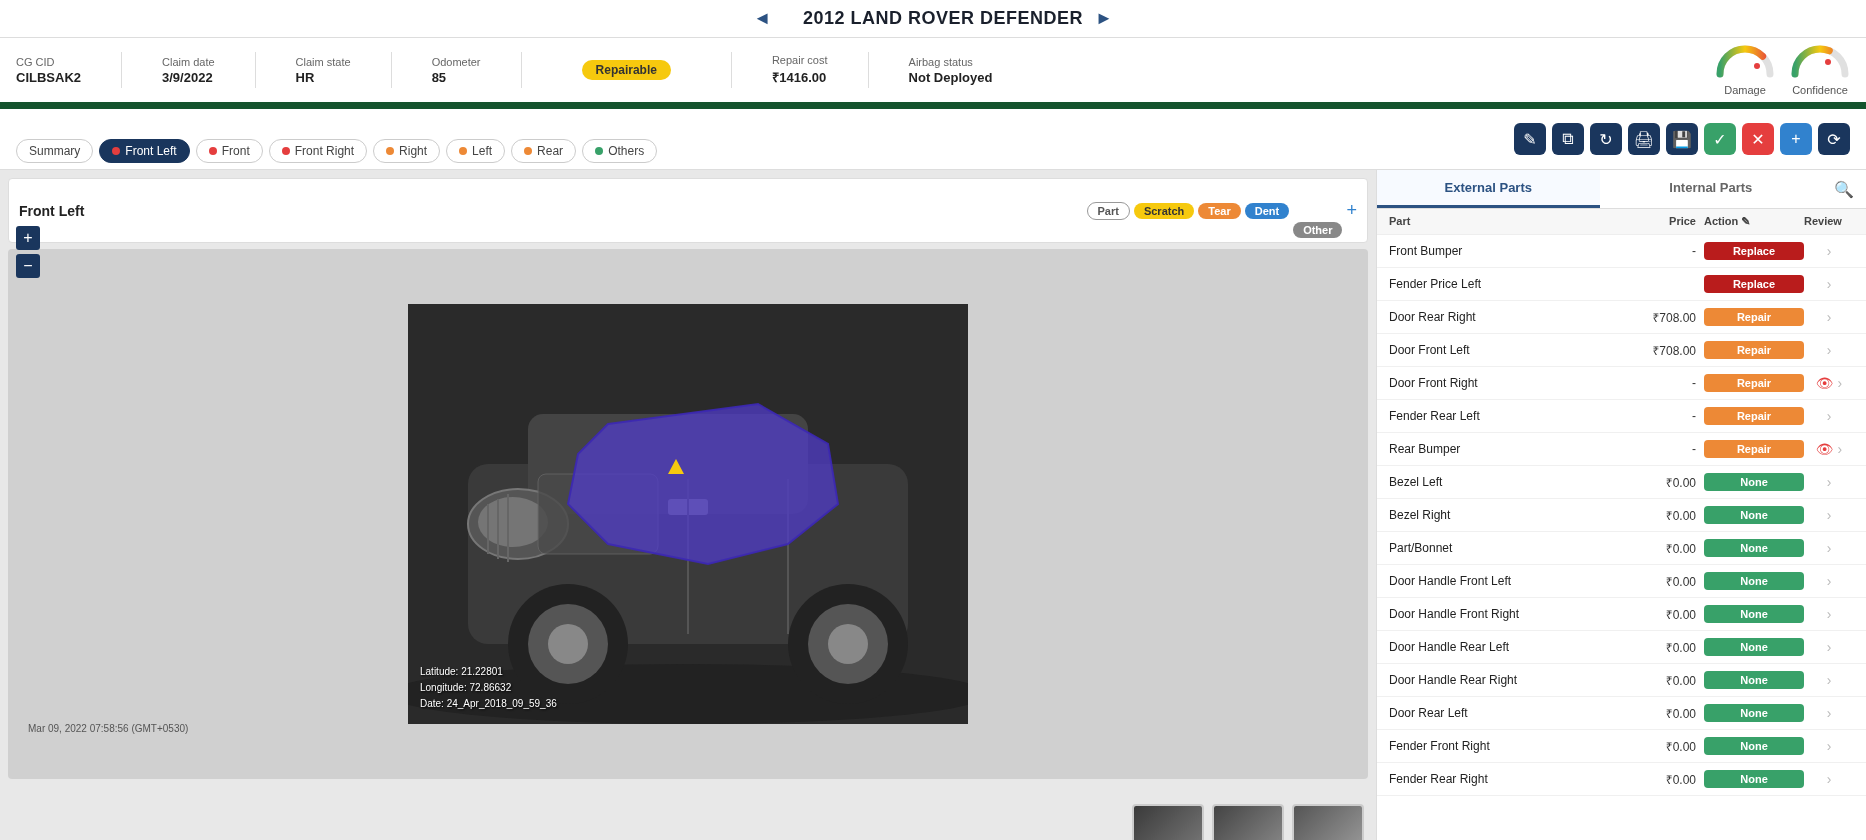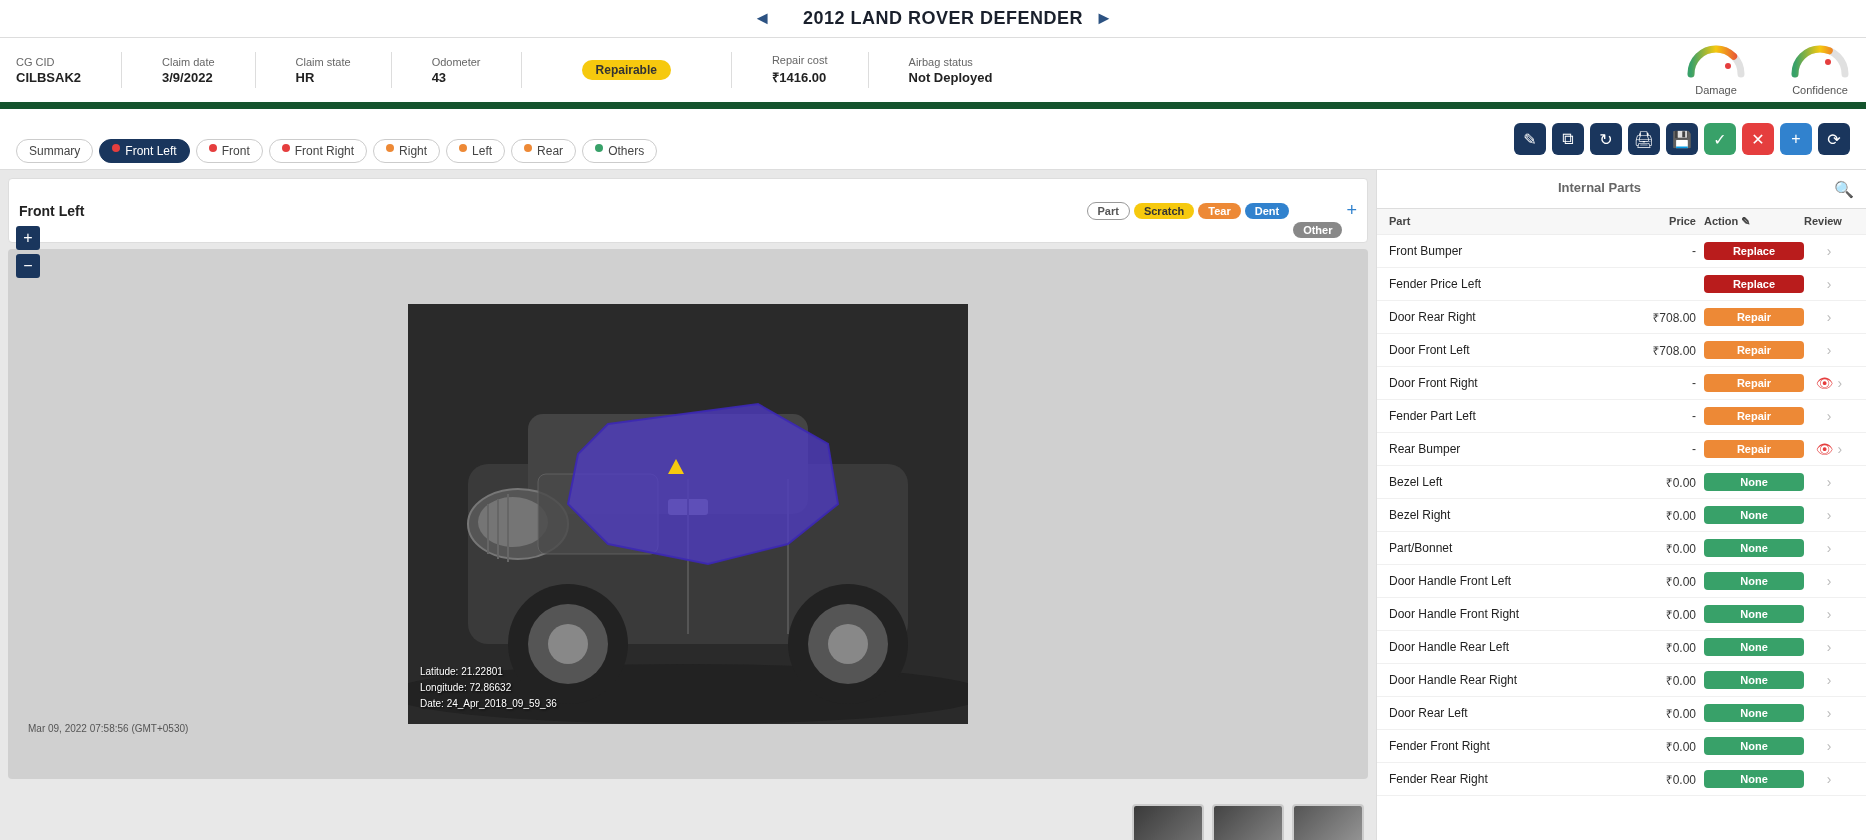--- a/index.html
+++ b/index.html
@@ -13,28 +13,28 @@
 
     
     .meta-bar { background: #fff; border-bottom: 7px solid #14532d; padding: 6px 16px; display: flex; align-items: center; gap: 40px; }
     .meta-item { display: flex; flex-direction: column; gap: 2px; }
     .meta-label { font-size: 11px; color: #666; }
     .meta-value { font-size: 13px; font-weight: 600; color: #222; }
     .meta-divider { width: 1px; height: 36px; background: #ddd; }
     .badge-repairable { background: #f6c90e; color: #333; border-radius: 12px; padding: 3px 14px; font-size: 12px; font-weight: 600; }
 
     
-    .gauge-area { display: flex; align-items: center; gap: 44px; margin-left: auto; }
+    .gauge-area { display: flex; align-items: center; gap: 15px; margin-left: auto; }
     .gauge-container { display: flex; flex-direction: column; align-items: center; gap: 2px; }
     .gauge-label { font-size: 11px; color: #555; margin-top: 2px; }
     .gauge-svg { width: 60px; height: 36px; }
 
     
     .tabs-row { background: #fff; border-bottom: 1px solid #ddd; padding: 6px 16px; display: flex; align-items: center; gap: 6px; }
-    .tab-item { display: flex; gap: 5px; padding: 4px 12px; border-radius: 14px; cursor: pointer; font-size: 12px; border: 1px solid transparent; margin-top: 24px; }
+    .tab-item { display: flex; align-items: center; gap: 5px; padding: 4px 12px; border-radius: 14px; cursor: pointer; font-size: 12px; border: 1px solid transparent; margin-top: 24px; }
     .tab-item.active { background: #1a365d; color: #fff; border-color: #1a365d; }
     .tab-item:not(.active) { background: #fff; color: #444; border-color: #ccc; }
     .dot { width: 8px; height: 8px; border-radius: 50%; display: inline-block; }
 
     
     .toolbar-icons { margin-left: auto; display: flex; gap: 6px; }
     .toolbar-btn { width: 32px; height: 32px; border-radius: 6px; border: none; cursor: pointer; display: flex; align-items: center; justify-content: center; font-size: 16px; background: #1a365d; color: #fff; }
     .toolbar-btn.green { background: #38a169; color: #fff; }
     .toolbar-btn.red { background: #e53e3e; color: #fff; }
     .toolbar-btn.blue { background: #3182ce; color: #fff; }
@@ -114,21 +114,21 @@
     <span class="meta-value">3/9/2022</span>
   </div>
   <div class="meta-divider"></div>
   <div class="meta-item">
     <span class="meta-label">Claim state</span>
     <span class="meta-value">HR</span>
   </div>
   <div class="meta-divider"></div>
   <div class="meta-item">
     <span class="meta-label">Odometer</span>
-    <span class="meta-value">43</span>
+    <span class="meta-value">85</span>
   </div>
   <div class="meta-divider"></div>
   <div style="display:flex;align-items:center;padding:0 20px;">
     <span class="badge-repairable">Repairable</span>
   </div>
   <div class="meta-divider"></div>
   <div class="meta-item">
     <span class="meta-label">Repair cost</span>
     <span class="meta-value">₹1416.00</span>
   </div>
@@ -297,20 +297,21 @@
         <div class="thumb-inner" style="background:linear-gradient(135deg,#444,#888);"></div>
       </div>
       <div class="thumb">
         <div class="thumb-inner" style="background:linear-gradient(135deg,#555,#999);"></div>
       </div>
     </div>
   </div>
 
   <div class="right-panel">
     <div class="parts-tabs">
+      <div class="parts-tab active">External Parts</div>
       <div class="parts-tab">Internal Parts</div>
       <div style="padding:8px 12px;display:flex;align-items:center;">
         <span style="font-size:16px;color:#555;cursor:pointer;">🔍</span>
       </div>
     </div>
 
     <div class="parts-table">
       <div class="parts-header">
         <span>Part</span>
         <span style="text-align:right;padding-right:8px;">Price</span>
@@ -357,21 +358,21 @@
           <div class="parts-row">
     <span class="part-name">Door Front Right</span>
     <span class="part-price">-</span>
     <button class="action-btn btn-repair">Repair</button>
     <div class="review-cell">
       <span class="eye-icon">👁</span>
       <span class="chevron-right">›</span>
     </div>
   </div>
           <div class="parts-row">
-    <span class="part-name">Fender Part Left</span>
+    <span class="part-name">Fender Rear Left</span>
     <span class="part-price">-</span>
     <button class="action-btn btn-repair">Repair</button>
     <div class="review-cell">
 
       <span class="chevron-right">›</span>
     </div>
   </div>
           <div class="parts-row">
     <span class="part-name">Rear Bumper</span>
     <span class="part-price">-</span>

